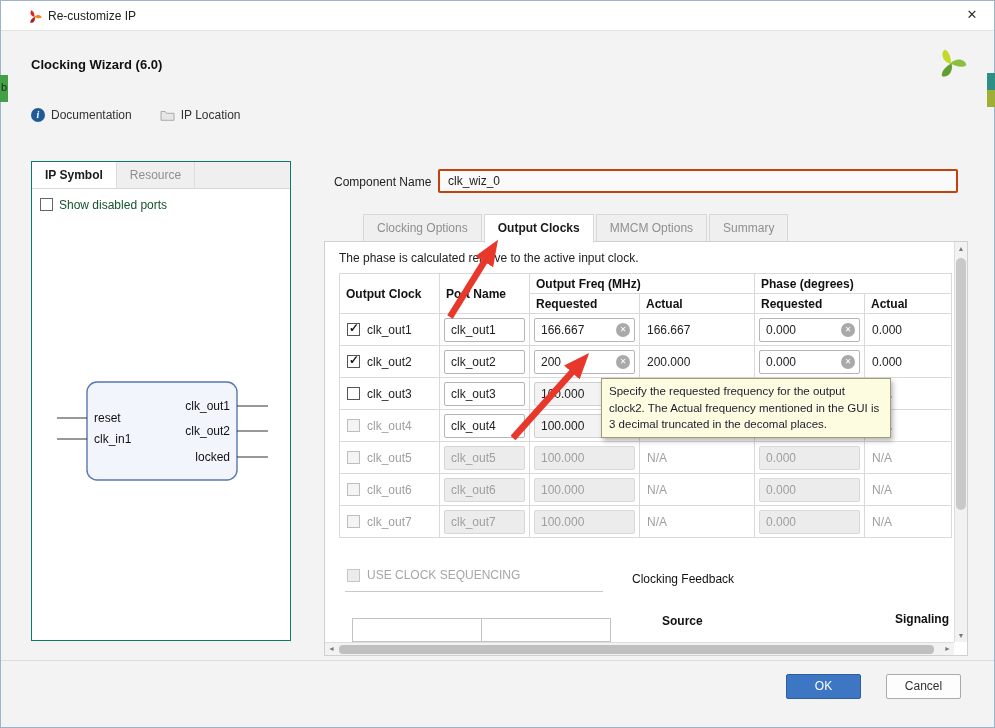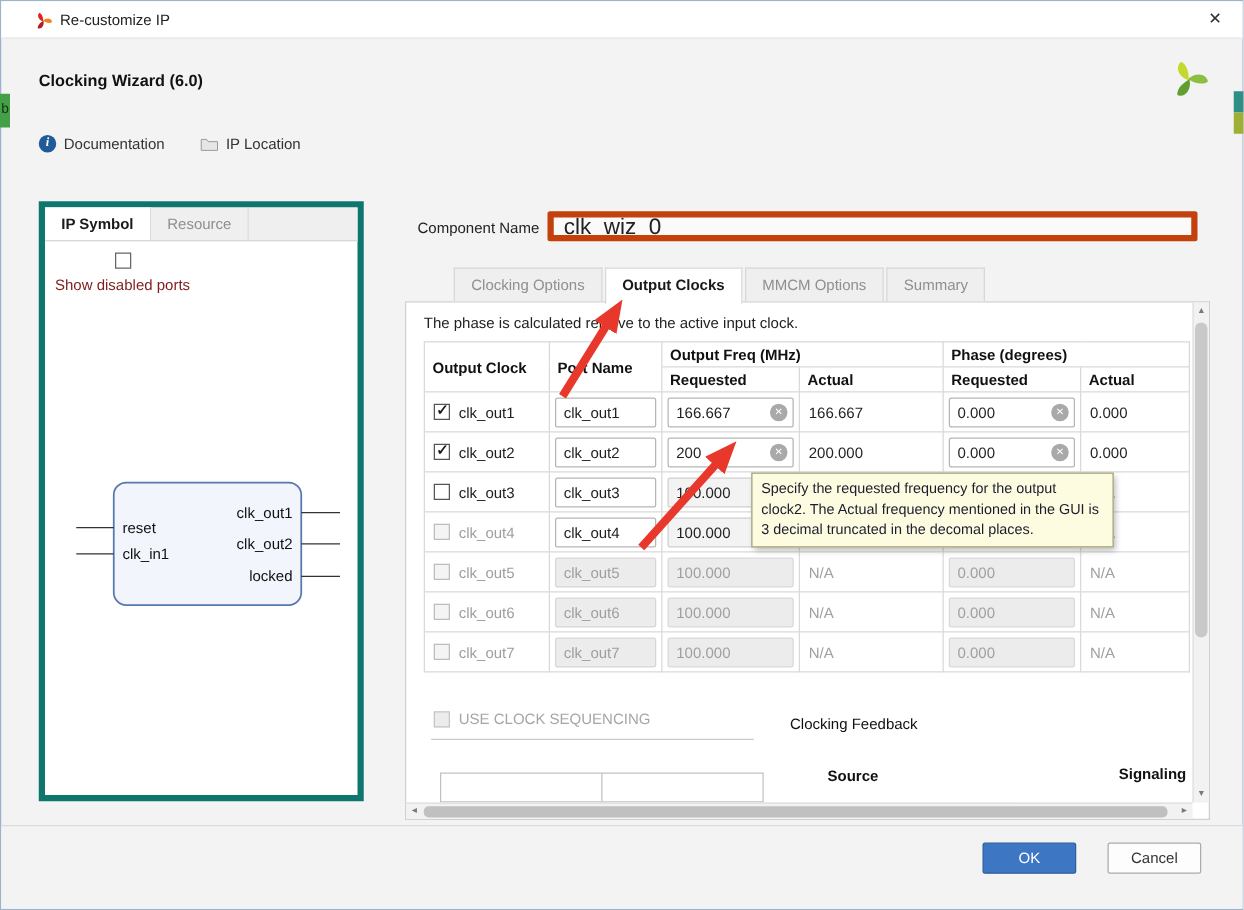--- a/index.html
+++ b/index.html
@@ -22,31 +22,31 @@
   .close-btn { position:absolute; right:12px; top:6px; width:20px; height:18px; text-align:center; font-size:13px; color:#333; cursor:pointer; }
 
   
   .h-title { position:absolute; left:30px; top:56px; font-size:13px; font-weight:bold; color:#111; }
   .logo-big { position:absolute; right:27px; top:45px; width:32px; height:34px; }
   .links-row { position:absolute; left:30px; top:107px; display:flex; align-items:center; gap:28px; }
   .link-item { display:flex; align-items:center; gap:6px; color:#333; cursor:pointer; }
   .info-ic { width:14px; height:14px; border-radius:50%; background:#1f5b99; color:#fff; font-size:10px; font-style:italic; font-weight:bold; text-align:center; line-height:14px; font-family:"Liberation Serif", serif; }
 
   
-  .left-panel { position:absolute; left:30px; top:160px; width:260px; height:480px; background:#fff; border:5px solid #0f766e; }
+  .left-panel { position:absolute; left:30px; top:160px; width:260px; height:480px; background:#fff; border:1px solid #0f766e; }
   .lp-tabs { height:27px; background:#efefef; border-bottom:1px solid #d8d8d8; display:flex; }
   .lp-tab { padding:0 13px; line-height:26px; font-size:12px; color:#8f8f8f; border-right:1px solid #dddddd; cursor:pointer; }
   .lp-tab.active { background:#fff; color:#1a1a1a; font-weight:bold; }
-  .lp-check { position:absolute; left:8px; top:36px; display:flex; align-items:center; gap:6px; color:#7f1d1d;flex-direction:column; }
+  .lp-check { position:absolute; left:8px; top:36px; display:flex; gap:6px; color:#14532d; }
   .cbx { width:13px; height:13px; border:1px solid #666; background:#fff; display:inline-block; position:relative; flex:0 0 auto; }
   .symbol-svg { position:absolute; left:0; top:60px; }
 
   
   .comp-label { position:absolute; left:333px; top:174px; color:#222; }
-  .comp-field { position:absolute; left:437px; top:168px; width:520px; height:24px; background:#fafafa; border:5px solid #c2410c; border-radius:2px; font-family:"Liberation Sans",sans-serif; font-size:18px; color:#222; padding:0 8px; }
+  .comp-field { position:absolute; left:437px; top:168px; width:520px; height:24px; background:#fafafa; border:2px solid #c2410c; border-radius:2px; font-family:"Liberation Sans",sans-serif; font-size:12px; color:#222; padding:0 8px; }
 
   
   .tabstrip { position:absolute; left:338px; top:213px; height:28px; display:flex; z-index:3;margin-left:24px; }
   .tab { padding:0 13px; line-height:26px; height:27px; font-size:12px; color:#8f8f8f; background:#efefef; border:1px solid #d8d8d8; border-bottom:none; margin-right:2px; cursor:pointer; }
   .tab.active { background:#fff; color:#1a1a1a; font-weight:bold; height:29px; }
 
   
   .content-panel { position:absolute; left:323px; top:240px; width:644px; height:415px; background:#fff; border:1px solid #d0d0d0; }
   .note { position:absolute; left:14px; top:9px; color:#222; }
 

